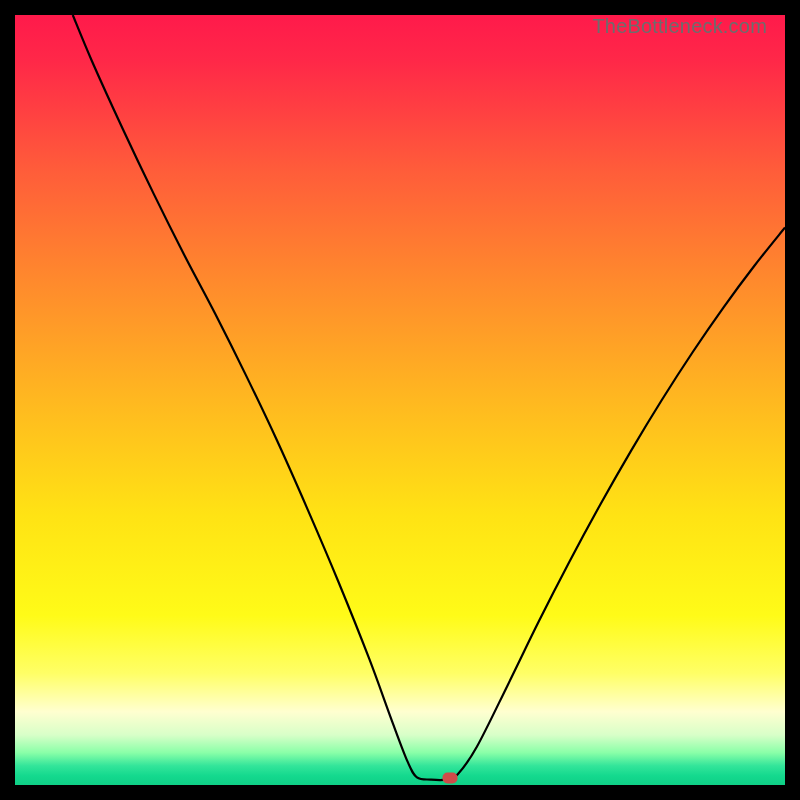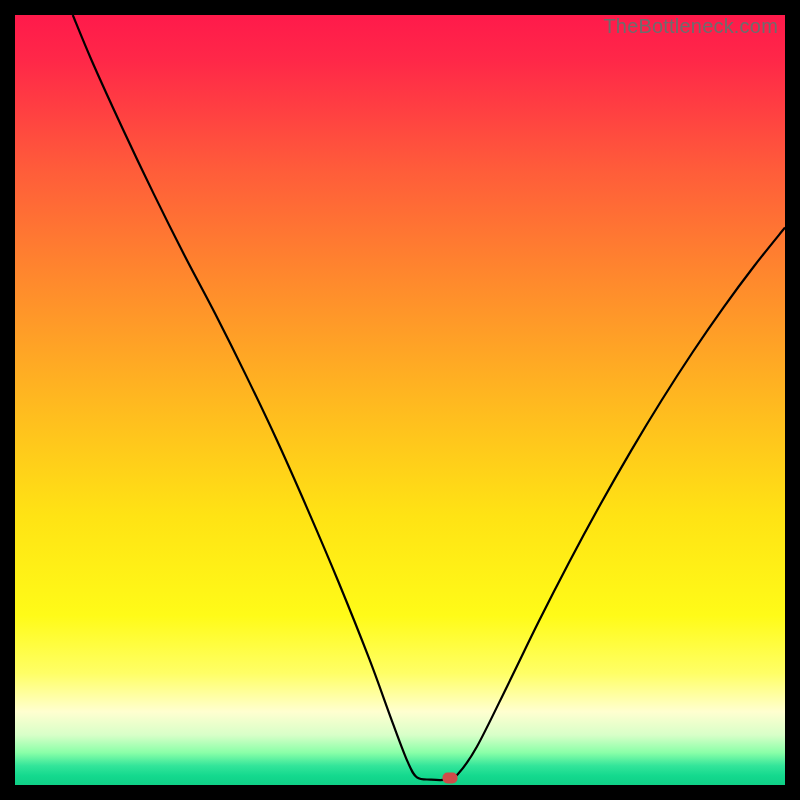--- a/index.html
+++ b/index.html
@@ -22,21 +22,21 @@
   .plot {
     position: absolute;
     left: 0;
     top: 0;
     width: 770px;
     height: 770px;
   }
   .watermark {
     position: absolute;
     top: 0px;
-    right: 7px;
+    right: 18px;
     color: #6d6d6d;
     font-size: 20px;
     font-weight: 500;
     letter-spacing: 0.2px;
     user-select: none;
   }
   .marker {
     position: absolute;
     width: 15px;
     height: 11px;

